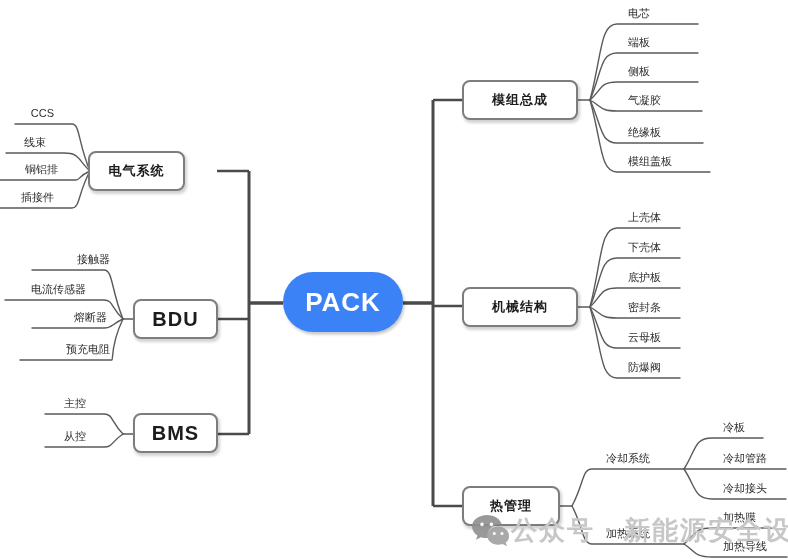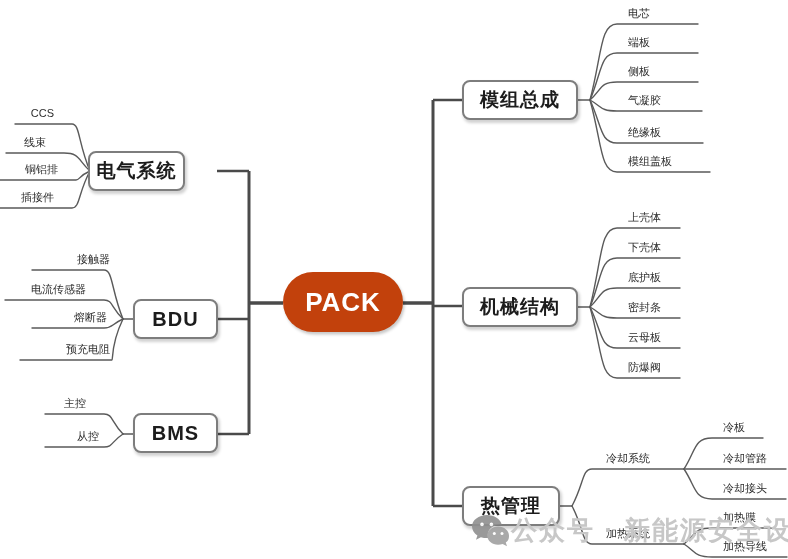--- a/index.html
+++ b/index.html
@@ -4,21 +4,21 @@
 <style>
   html,body{margin:0;padding:0;background:#ffffff;}
   .canvas{
     position:relative;width:788px;height:559px;background:#ffffff;overflow:hidden;
     font-family:"Liberation Sans","DejaVu Sans",sans-serif;
   }
   svg.wires{position:absolute;left:0;top:0;z-index:1;}
   .box{
     position:absolute;z-index:2;background:#ffffff;border:2px solid #7d7d7d;border-radius:8px;
     display:flex;align-items:center;justify-content:center;box-sizing:border-box;
-    font-weight:bold;font-size:19px;color:#1c1c1c;letter-spacing:1px;
+    font-weight:bold;font-size:13px;color:#1c1c1c;letter-spacing:1px;
     box-shadow:1.5px 2.5px 3px rgba(0,0,0,0.18);cursor:default;white-space:nowrap;
   }
   .pack{
     position:absolute;z-index:2;border-radius:30px;display:flex;align-items:center;justify-content:center;
     font-weight:bold;font-size:26px;color:#ffffff;letter-spacing:1px;background:#18A55C;
     box-shadow:1.5px 2.5px 3px rgba(0,0,0,0.22);white-space:nowrap;
   }
   .leaf{
     position:absolute;z-index:2;font-size:11px;color:#2d2d2d;line-height:16px;height:16px;
     white-space:nowrap;cursor:default;
@@ -81,42 +81,42 @@
         <path d="M572 506 C584 483.8, 582 469, 592 469 L684 469"></path>
         <path d="M572 506 C584 528.8, 582 544, 592 544 L684 544"></path>
         <path d="M684 469 C696 450.4, 694 438, 712 438 L763 438"></path>
         <path d="M684 469 C696 469, 694 469, 712 469 L786 469"></path>
         <path d="M684 469 C696 487, 694 499, 712 499 L786 499"></path>
         <path d="M684 544 C696 534.4, 694 528, 712 528 L773 528"></path>
         <path d="M684 544 C696 551.8, 694 557, 712 557 L787 557"></path>
       </g>
   </svg>
 
-  <div class="pack" style="left: 283px; top: 272px; width: 120px; height: 60px; background: #c2410c;">PACK</div>
+  <div class="pack" style="left: 283px; top: 272px; width: 120px; height: 60px; background: #3b82f6;">PACK</div>
 
   <div class="box" style="left:88px;top:151px;width:97px;height:40px;">电气系统</div>
   <div class="box" style="left:133px;top:413px;width:85px;height:40px;font-size:20px;">BMS</div>
   <div class="box" style="left:133px;top:299px;width:85px;height:40px;font-size:20px;">BDU</div>
 
   <div class="box" style="left:462px;top:80px;width:116px;height:40px;">模组总成</div>
   <div class="box" style="left:462px;top:287px;width:116px;height:40px;">机械结构</div>
   <div class="box" style="left:462px;top:486px;width:98px;height:40px;">热管理</div>
 
   <div class="leaf l" style="width:54px;top:105px;">CCS</div>
   <div class="leaf l" style="width:46px;top:134px;">线束</div>
   <div class="leaf l" style="width:58px;top:161px;">铜铝排</div>
   <div class="leaf l" style="width:54px;top:189px;">插接件</div>
 
   <div class="leaf l" style="width:86px;top:251px;padding-left:24px;">接触器</div>
   <div class="leaf l" style="width:86px;top:281px;">电流传感器</div>
   <div class="leaf l" style="width:86px;top:309px;padding-left:21px;">熔断器</div>
   <div class="leaf l" style="width:91px;top:341px;padding-left:19px;">预充电阻</div>
 
   <div class="leaf l" style="width:86px;top:395px;">主控</div>
-  <div class="leaf l" style="width:86px;top:428px;padding-left:13px;">从控</div>
+  <div class="leaf l" style="width:86px;top:428px;">从控</div>
 
   <div class="leaf r" style="left:628px;top:5px;">电芯</div>
   <div class="leaf r" style="left:628px;top:34px;">端板</div>
   <div class="leaf r" style="left:628px;top:63px;">侧板</div>
   <div class="leaf r" style="left:628px;top:92px;">气凝胶</div>
   <div class="leaf r" style="left:628px;top:124px;">绝缘板</div>
   <div class="leaf r" style="left:628px;top:153px;">模组盖板</div>
 
   <div class="leaf r" style="left:628px;top:209px;">上壳体</div>
   <div class="leaf r" style="left:628px;top:239px;">下壳体</div>

